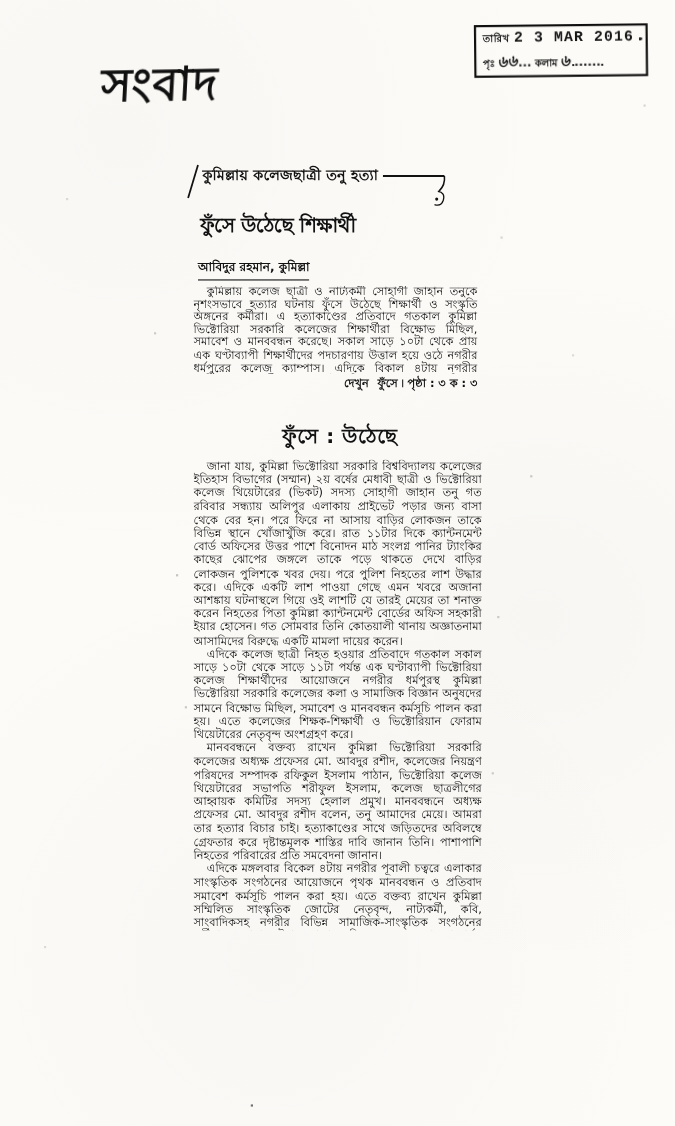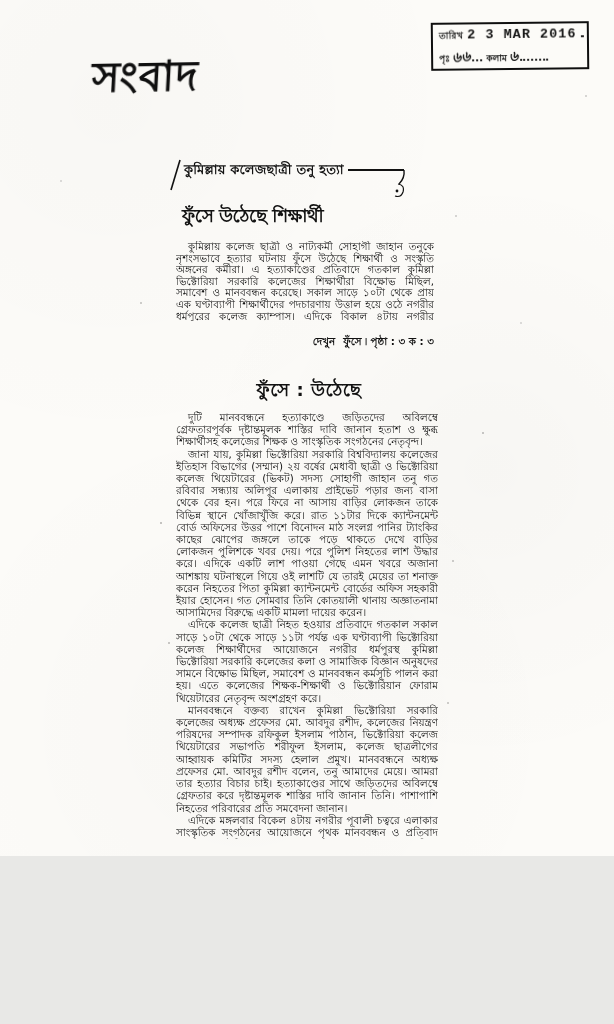--- a/index.html
+++ b/index.html
@@ -1,17 +1,17 @@
 <!DOCTYPE html>
 <html lang="bn"><head>
 <meta charset="utf-8">
 <style>
   html,body{margin:0;padding:0;background:#e8e8e6;}
   .page{
-    position:relative;width:614px;height:856px;margin:0 auto;
+    position:relative;width:614px;height:1024px;margin:0 auto;
     background:
       radial-gradient(circle at 18% 12%, rgba(0,0,0,0.015), transparent 40%),
       radial-gradient(circle at 80% 55%, rgba(0,0,0,0.02), transparent 45%),
       radial-gradient(circle at 40% 85%, rgba(0,0,0,0.015), transparent 40%),
       #fcfbf8;
     overflow:hidden;
     font-family:"DejaVu Sans",sans-serif;
     color:#161616;
   }
   
@@ -36,21 +36,21 @@
   .stamp-small{font-size:9px;font-weight:bold;}
   
   .masthead{
     position:absolute;left:92px;top:54px;
     font-family:"DejaVu Serif",serif;font-weight:bold;
     font-size:42px;line-height:1.1;color:#101010;
     transform:skewX(-4deg) rotate(-1deg);
     letter-spacing:1px;filter:blur(.2px);
   }
   
-  .clipping{position:absolute;left:176px;top:160px;width:266px;filter:blur(.15px) contrast(1.04);}
+  .clipping{position:absolute;left:176px;top:150px;width:266px;filter:blur(.15px) contrast(1.04);}
   .kicker-row{position:relative;display:flex;align-items:flex-start;white-space:nowrap;}
   .slash-mark{position:absolute;left:-8px;top:-2px;width:14px;height:34px;}
   .kicker{font-size:13px;font-weight:bold;letter-spacing:.2px;padding-left:8px;}
   .kicker-rule{margin-left:4px;margin-top:4px;flex:0 0 auto;}
   .headline{
     font-weight:bold;font-size:18px;line-height:36px;height:38px;
     letter-spacing:-.5px;white-space:nowrap;overflow:hidden;padding-left:6px;
   }
   .subhead{font-size:16px;font-weight:600;margin-top:4px;padding-left:6px;letter-spacing:.2px;}
   .byline{
@@ -58,21 +58,21 @@
     font-size:11px;font-weight:bold;border-bottom:1.5px solid #161616;padding-bottom:1px;
   }
   .lead{
     margin:5px 0 0 0;width:258px;height:80px;overflow:hidden;
     font-size:10.3px;line-height:11.6px;text-align:justify;text-indent:12px;
   }
   .jump-row{
     display:flex;justify-content:flex-end;align-items:baseline;
     width:258px;font-size:10.3px;margin-top:1px;
   }
-  .jump-see{font-weight:bold;margin-right:8px;margin-top:12px;}
+  .jump-see{font-weight:bold;margin-right:8px;}
   .jump-note{font-weight:bold;}
   .cont-title{
     text-align:center;font-size:18px;font-weight:bold;margin-top:25px;letter-spacing:.5px;
   }
   .cont-note{text-align:center;font-size:9.5px;font-weight:bold;margin-top:1px;}
   .body-block{
     margin-top:4px;width:262px;height:428px;overflow:hidden;
     font-size:10.3px;line-height:12.2px;text-align:justify;
   }
   .body-block p{margin:0;text-indent:12px;}
@@ -128,32 +128,32 @@
         <path d="M0,6 H56" stroke="#161616" stroke-width="2" fill="none"></path>
         <path d="M56,6 q1,8 -5,14" stroke="#161616" stroke-width="1.4" fill="none"></path>
         <path d="M50,20 q7,1 5,8 q-2,6 -8,4" stroke="#161616" stroke-width="1.2" fill="none"></path>
         <circle cx="49" cy="27" r="1.4" fill="#161616"></circle>
       </svg>
     </div>
 
     <div class="headline">ফুঁসে উঠেছে শিক্ষার্থী</div>
 
 
+    <div><span class="byline">আবিদুর রহমান, কুমিল্লা</span></div>
 
     <p class="lead">কুমিল্লায় কলেজ ছাত্রী ও নাট্যকর্মী সোহাগী জাহান তনুকে নৃশংসভাবে হত্যার ঘটনায় ফুঁসে উঠেছে শিক্ষার্থী ও সংস্কৃতি অঙ্গনের কর্মীরা। এ হত্যাকাণ্ডের প্রতিবাদে গতকাল কুমিল্লা ভিক্টোরিয়া সরকারি কলেজের শিক্ষার্থীরা বিক্ষোভ মিছিল, সমাবেশ ও মানববন্ধন করেছে। সকাল সাড়ে ১০টা থেকে প্রায় এক ঘণ্টাব্যাপী শিক্ষার্থীদের পদচারণায় উত্তাল হয়ে ওঠে নগরীর ধর্মপুরের কলেজ ক্যাম্পাস। এদিকে বিকাল ৪টায় নগরীর কান্দিরপাড় পূবালী চত্বরে একই দাবিতে মানববন্ধন ও প্রতিবাদ সমাবেশ কর্মসূচি পালন করা হয়। এতে নগরীর বিভিন্ন নাগরিক-সাংস্কৃতিক সংগঠনের নেতৃবৃন্দ অংশগ্রহণ করেন।</p>
 
     <div class="jump-row">
       <span class="jump-see">দেখুন</span>
       <span class="jump-note">ফুঁসে ৷ পৃষ্ঠা : ৩ ক : ৩</span>
     </div>
 
     <div class="cont-title">ফুঁসে : উঠেছে</div>
 
     <div class="body-block">
-      <p>দুটি মানববন্ধনে হত্যাকাণ্ডে জড়িতদের অবিলম্বে গ্রেফতারপূর্বক দৃষ্টান্তমূলক শাস্তির দাবি জানান হতাশ ও ক্ষুব্ধ শিক্ষার্থীসহ কলেজের শিক্ষক ও সাংস্কৃতিক সংগঠনের নেতৃবৃন্দ।</p>
       <p>জানা যায়, কুমিল্লা ভিক্টোরিয়া সরকারি বিশ্ববিদ্যালয় কলেজের ইতিহাস বিভাগের (সম্মান) ২য় বর্ষের মেধাবী ছাত্রী ও ভিক্টোরিয়া কলেজ থিয়েটারের (ভিকট) সদস্য সোহাগী জাহান তনু গত রবিবার সন্ধ্যায় অলিপুর এলাকায় প্রাইভেট পড়ার জন্য বাসা থেকে বের হন। পরে ফিরে না আসায় বাড়ির লোকজন তাকে বিভিন্ন স্থানে খোঁজাখুঁজি করে। রাত ১১টার দিকে ক্যান্টনমেন্ট বোর্ড অফিসের উত্তর পাশে বিনোদন মাঠ সংলগ্ন পানির ট্যাংকির কাছের ঝোপের জঙ্গলে তাকে পড়ে থাকতে দেখে বাড়ির লোকজন পুলিশকে খবর দেয়। পরে পুলিশ নিহতের লাশ উদ্ধার করে। এদিকে একটি লাশ পাওয়া গেছে এমন খবরে অজানা আশঙ্কায় ঘটনাস্থলে গিয়ে ওই লাশটি যে তারই মেয়ের তা শনাক্ত করেন নিহতের পিতা কুমিল্লা ক্যান্টনমেন্ট বোর্ডের অফিস সহকারী ইয়ার হোসেন। গত সোমবার তিনি কোতয়ালী থানায় অজ্ঞাতনামা আসামিদের বিরুদ্ধে একটি মামলা দায়ের করেন।</p>
       <p>এদিকে কলেজ ছাত্রী নিহত হওয়ার প্রতিবাদে গতকাল সকাল সাড়ে ১০টা থেকে সাড়ে ১১টা পর্যন্ত এক ঘণ্টাব্যাপী ভিক্টোরিয়া কলেজ শিক্ষার্থীদের আয়োজনে নগরীর ধর্মপুরস্থ কুমিল্লা ভিক্টোরিয়া সরকারি কলেজের কলা ও সামাজিক বিজ্ঞান অনুষদের সামনে বিক্ষোভ মিছিল, সমাবেশ ও মানববন্ধন কর্মসূচি পালন করা হয়। এতে কলেজের শিক্ষক-শিক্ষার্থী ও ভিক্টোরিয়ান ফোরাম থিয়েটারের নেতৃবৃন্দ অংশগ্রহণ করে।</p>
       <p>মানববন্ধনে বক্তব্য রাখেন কুমিল্লা ভিক্টোরিয়া সরকারি কলেজের অধ্যক্ষ প্রফেসর মো. আবদুর রশীদ, কলেজের নিয়ন্ত্রণ পরিষদের সম্পাদক রফিকুল ইসলাম পাঠান, ভিক্টোরিয়া কলেজ থিয়েটারের সভাপতি শরীফুল ইসলাম, কলেজ ছাত্রলীগের আহ্বায়ক কমিটির সদস্য হেলাল প্রমুখ। মানববন্ধনে অধ্যক্ষ প্রফেসর মো. আবদুর রশীদ বলেন, তনু আমাদের মেয়ে। আমরা তার হত্যার বিচার চাই। হত্যাকাণ্ডের সাথে জড়িতদের অবিলম্বে গ্রেফতার করে দৃষ্টান্তমূলক শাস্তির দাবি জানান তিনি। পাশাপাশি নিহতের পরিবারের প্রতি সমবেদনা জানান।</p>
       <p>এদিকে মঙ্গলবার বিকেল ৪টায় নগরীর পূবালী চত্বরে এলাকার সাংস্কৃতিক সংগঠনের আয়োজনে পৃথক মানববন্ধন ও প্রতিবাদ সমাবেশ কর্মসূচি পালন করা হয়। এতে বক্তব্য রাখেন কুমিল্লা সম্মিলিত সাংস্কৃতিক জোটের নেতৃবৃন্দ, নাট্যকর্মী, কবি, সাংবাদিকসহ নগরীর বিভিন্ন সামাজিক-সাংস্কৃতিক সংগঠনের কর্মীরা। বক্তারা ঘটনার সাথে জড়িতদের দ্রুত গ্রেফতারপূর্বক দৃষ্টান্তমূলক শাস্তির দাবি জানান।</p>
 
     </div>
 
   </div>
 
   <div class="speckles"></div>

